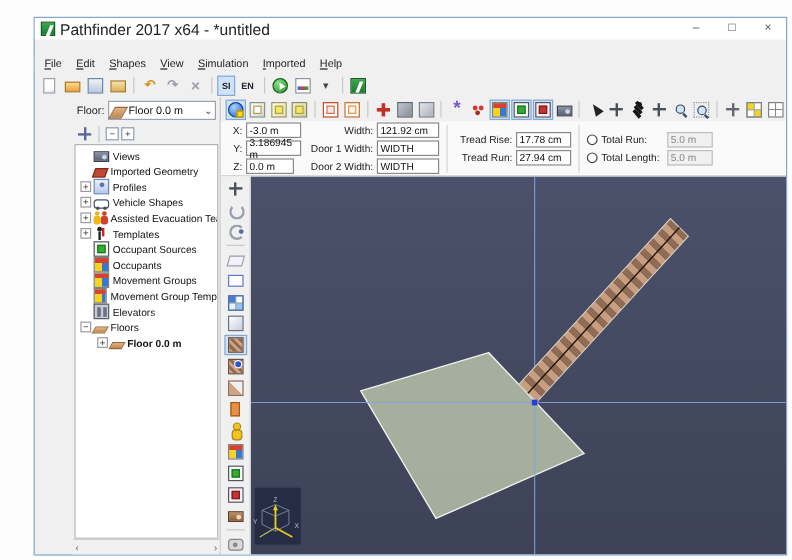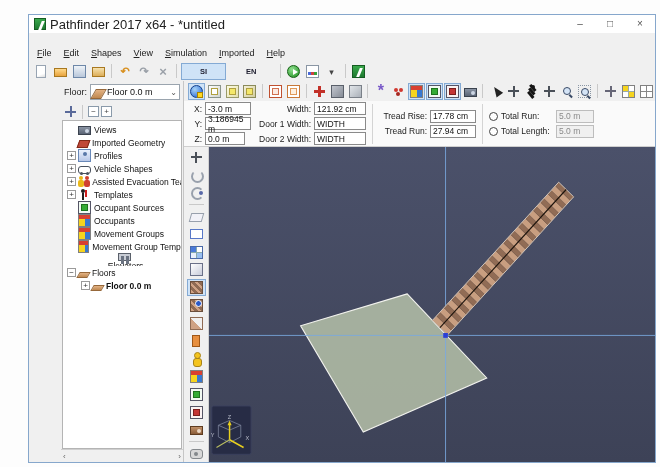--- a/index.html
+++ b/index.html
@@ -12,21 +12,21 @@
   .titlebar .title{margin-left:4px;font-size:13px;color:#222;flex:1;}
   .wctl{width:30px;text-align:center;font-size:10px;color:#555;line-height:18px;cursor:default;}
   
   .menubar{height:16px;display:flex;align-items:center;padding-left:2px;flex:0 0 auto;background:#f0f0f0;margin-top:12px;}
   .menu-item{padding:1px 6px;color:#222;}
   .menu-item::first-letter{text-decoration:underline;}
   
   .toolbar1{height:20px;display:flex;align-items:center;padding-left:3px;gap:1px;flex:0 0 auto;}
   .tbtn{width:18px;height:17px;display:flex;align-items:center;justify-content:center;border:1px solid transparent;}
   .tbtn.toggled{background:#cfe3f7;border:1px solid #84aad4;}
-  .tbtn.txt{width:auto;padding:0 18px;font-size:7.5px;font-weight:bold;color:#223;}
+  .tbtn.txt{width:auto;padding:0 3px;font-size:7.5px;font-weight:bold;color:#223;}
   .tsep{width:1px;height:14px;background:#c9c9c9;margin:0 3px;}
   
   .content{flex:1;display:flex;min-height:0;margin-left:32px;}
   .leftcol{width:123px;flex:0 0 auto;display:flex;flex-direction:column;border-right:1px solid #c6c6c6;}
   .rightcol{flex:1;display:flex;flex-direction:column;min-width:0;}
   
   .floor-row{height:22px;display:flex;align-items:center;padding:0 3px;gap:3px;flex:0 0 auto;}
   .floor-label{color:#222;}
   .combo{flex:1;height:16px;background:#fff;border:1px solid #9aa4ae;display:flex;align-items:center;padding:0 2px;gap:3px;}
   .combo .chev{margin-left:auto;color:#555;font-size:8px;}
@@ -280,21 +280,21 @@
           <div class="trow" style="padding-left: 4px;">
             <span class="noexp"></span>
             <span class="ic multibox-icon" style="transform-origin: center center;"></span>
             <span class="tlabel">Movement Groups</span>
           </div>
           <div class="trow" style="padding-left: 4px;">
             <span class="noexp"></span>
             <span class="ic multibox-icon" style="transform-origin: center center;"></span>
             <span class="tlabel">Movement Group Templates</span>
           </div>
-          <div class="trow" style="padding-left: 4px; flex-direction: column;">
+          <div class="trow" style="padding-left: 4px;">
             <span class="noexp"></span>
             <span class="ic elevators-icon" style="transform-origin: center center;"></span>
             <span class="tlabel">Elevators</span>
           </div>
           <div class="trow" style="padding-left: 4px;">
             <span class="exp">−</span>
             <span class="ic floor-icon" style="transform-origin: center center;"></span>
             <span class="tlabel">Floors</span>
           </div>
           <div class="trow bold" style="padding-left: 18px;">

